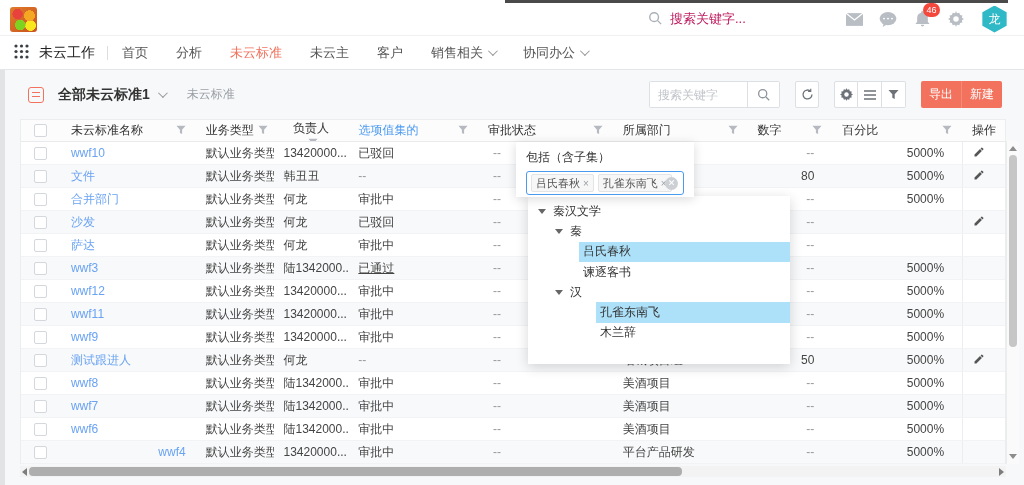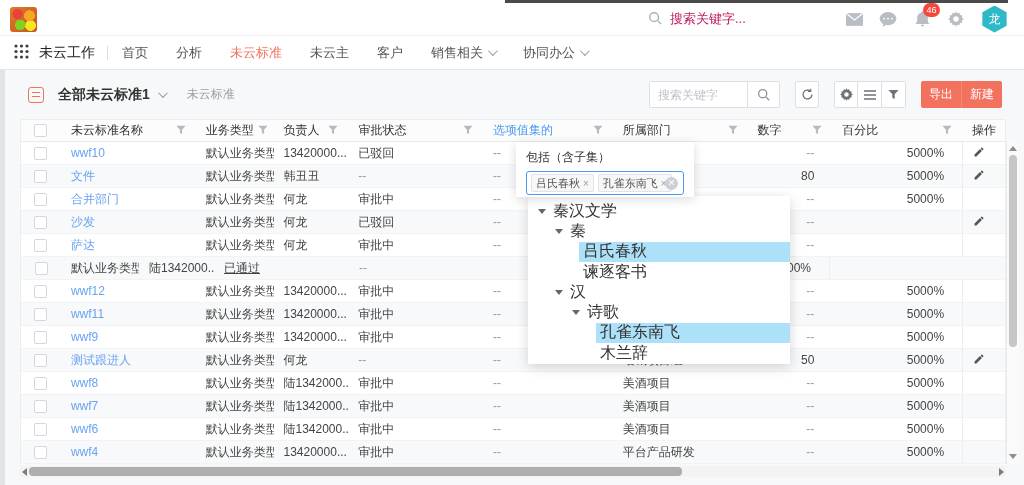--- a/index.html
+++ b/index.html
@@ -96,21 +96,21 @@
   .tag-input { height:24px; border:1px solid #4a9af0; border-radius:3px; display:flex; align-items:center; gap:4px;
     padding:0 20px 0 4px; position:relative; background:#fff; }
   .tag { height:18px; background:#f7f7f8; border:1px solid #e3e4e6; border-radius:2px; font-size:11px; color:#555;
     display:flex; align-items:center; padding:0 4px; gap:3px; white-space:nowrap; }
   .tag .x { color:#9aa0a6; font-size:10px; cursor:pointer; }
   .text-caret { width:1px; height:13px; background:#444; }
   .clear-ic { position:absolute; right:5px; top:5px; width:13px; height:13px; border-radius:50%; background:#ccd0d5; color:#fff;
     font-size:9px; line-height:13px; text-align:center; cursor:pointer; }
   .tree-panel { position:absolute; left:528px; top:126px; width:262px; height:168px; background:#fff;
     box-shadow:0 3px 12px rgba(0,0,0,.16); z-index:19; padding-top:5px; overflow:hidden; }
-  .tree-item { height:20.3px; display:flex; align-items:center; font-size:16px; color:#333; cursor:pointer; }
+  .tree-item { height:20.3px; display:flex; align-items:center; font-size:12px; color:#333; cursor:pointer; }
   .tree-row-sel { background:#ade1f9; }
   .tree-arrow { width:0; height:0; border-left:4px solid transparent; border-right:4px solid transparent;
     border-top:5px solid #666; margin-right:7px; flex:none; }
 </style>
 </head>
 <body>
 
 <div class="topstrip"></div>
 
 <header class="topbar">
@@ -259,38 +259,38 @@
           <span style="margin-left:4px;"><svg width="10" height="10" viewBox="0 0 12 12" fill="#b6bac0">
               <path d="M.5 1h11L7.3 5.8v5L4.7 9.5V5.8z"></path>
             </svg></span>
         </div>
         <div class="t-hcell" style="width: 78px;">
           <span class="hlabel">业务类型</span>
           <span style="margin-left:4px;"><svg width="10" height="10" viewBox="0 0 12 12" fill="#b6bac0">
               <path d="M.5 1h11L7.3 5.8v5L4.7 9.5V5.8z"></path>
             </svg></span>
         </div>
-        <div class="t-hcell" style="width: 75px;">
+        <div class="t-hcell" style="width: 75px; flex-direction: column;">
           <span class="hlabel">负责人</span>
+          <span style="margin-left:4px;"><svg width="10" height="10" viewBox="0 0 12 12" fill="#b6bac0">
+              <path d="M.5 1h11L7.3 5.8v5L4.7 9.5V5.8z"></path>
+            </svg></span>
+        </div>
+        <div class="t-hcell accent" style="width: 130px;">
+          <span class="hlabel">选项值集的</span>
           <span style="margin-left:4px;"><svg width="10" height="10" viewBox="0 0 12 12" fill="#b6bac0">
               <path d="M.5 1h11L7.3 5.8v5L4.7 9.5V5.8z"></path>
             </svg></span>
         </div>
         <div class="t-hcell" style="width: 135px;">
           <span class="hlabel">审批状态</span>
           <span style="margin-left:4px;"><svg width="10" height="10" viewBox="0 0 12 12" fill="#b6bac0">
               <path d="M.5 1h11L7.3 5.8v5L4.7 9.5V5.8z"></path>
             </svg></span>
         </div>
-        <div class="t-hcell accent" style="width: 130px;">
-          <span class="hlabel">选项值集的</span>
-          <span style="margin-left:4px;"><svg width="10" height="10" viewBox="0 0 12 12" fill="#b6bac0">
-              <path d="M.5 1h11L7.3 5.8v5L4.7 9.5V5.8z"></path>
-            </svg></span>
-        </div>
         <div class="t-hcell" style="width: 135px;">
           <span class="hlabel">所属部门</span>
           <span style="margin-left:4px;"><svg width="10" height="10" viewBox="0 0 12 12" fill="#b6bac0">
               <path d="M.5 1h11L7.3 5.8v5L4.7 9.5V5.8z"></path>
             </svg></span>
         </div>
         <div class="t-hcell" style="width: 85px;">
           <span class="hlabel">数字</span>
           <span style="margin-left:4px;"><svg width="10" height="10" viewBox="0 0 12 12" fill="#b6bac0">
               <path d="M.5 1h11L7.3 5.8v5L4.7 9.5V5.8z"></path>
@@ -466,20 +466,23 @@
           </div>
           <div class="t-cell num" style="width: 130px;">
             <span class=""></span>
           </div>
           <div class="t-cell ops" style="width: 43px;"></div>
         </div>
         <div class="t-row even">
           <div class="t-cell" style="width: 40px; justify-content: center;">
             <span class="cb"></span>
           </div>
+          <div class="t-cell" style="width: 135px;">
+            <span class="link">wwf3</span>
+          </div>
           <div class="t-cell" style="width: 78px;">
             <span class="">默认业务类型</span>
           </div>
           <div class="t-cell" style="width: 75px;">
             <span class="">陆1342000...</span>
           </div>
           <div class="t-cell" style="width: 135px;">
             <span class=" underline">已通过</span>
           </div>
           <div class="t-cell" style="width: 130px;">
@@ -707,21 +710,21 @@
           </div>
           <div class="t-cell num" style="width: 130px;">
             <span class="">5000%</span>
           </div>
           <div class="t-cell ops" style="width: 43px;"></div>
         </div>
         <div class="t-row even">
           <div class="t-cell" style="width: 40px; justify-content: center;">
             <span class="cb"></span>
           </div>
-          <div class="t-cell" style="width: 135px;">
+          <div class="t-cell" style="width: 135px; justify-content: flex-end;">
             <span class="link">wwf4</span>
           </div>
           <div class="t-cell" style="width: 78px;">
             <span class="">默认业务类型</span>
           </div>
           <div class="t-cell" style="width: 75px;">
             <span class="">13420000...</span>
           </div>
           <div class="t-cell" style="width: 135px;">
             <span class="">审批中</span>
@@ -795,26 +798,20 @@
           <span>谏逐客书</span>
         </div>
       </div>
       <div class="tree-item">
         <div style="display: flex; align-items: center; flex: 1 1 0%; height: 100%; margin-left: 23px; padding-left: 4px;">
           <span class="tree-arrow"></span>
           <span>汉</span>
         </div>
       </div>
       <div class="tree-item">
-        <div style="display: flex; align-items: center; flex: 1 1 0%; height: 100%; margin-left: 40px; padding-left: 4px;">
-          <span class="tree-arrow"></span>
-          <span>诗歌</span>
-        </div>
-      </div>
-      <div class="tree-item">
         <div class="tree-row-sel" style="display: flex; align-items: center; flex: 1 1 0%; height: 100%; margin-left: 68px; padding-left: 4px;">
           <span>孔雀东南飞</span>
         </div>
       </div>
       <div class="tree-item">
         <div style="display: flex; align-items: center; flex: 1 1 0%; height: 100%; margin-left: 68px; padding-left: 4px;">
           <span>木兰辞</span>
         </div>
       </div>
     </div>

